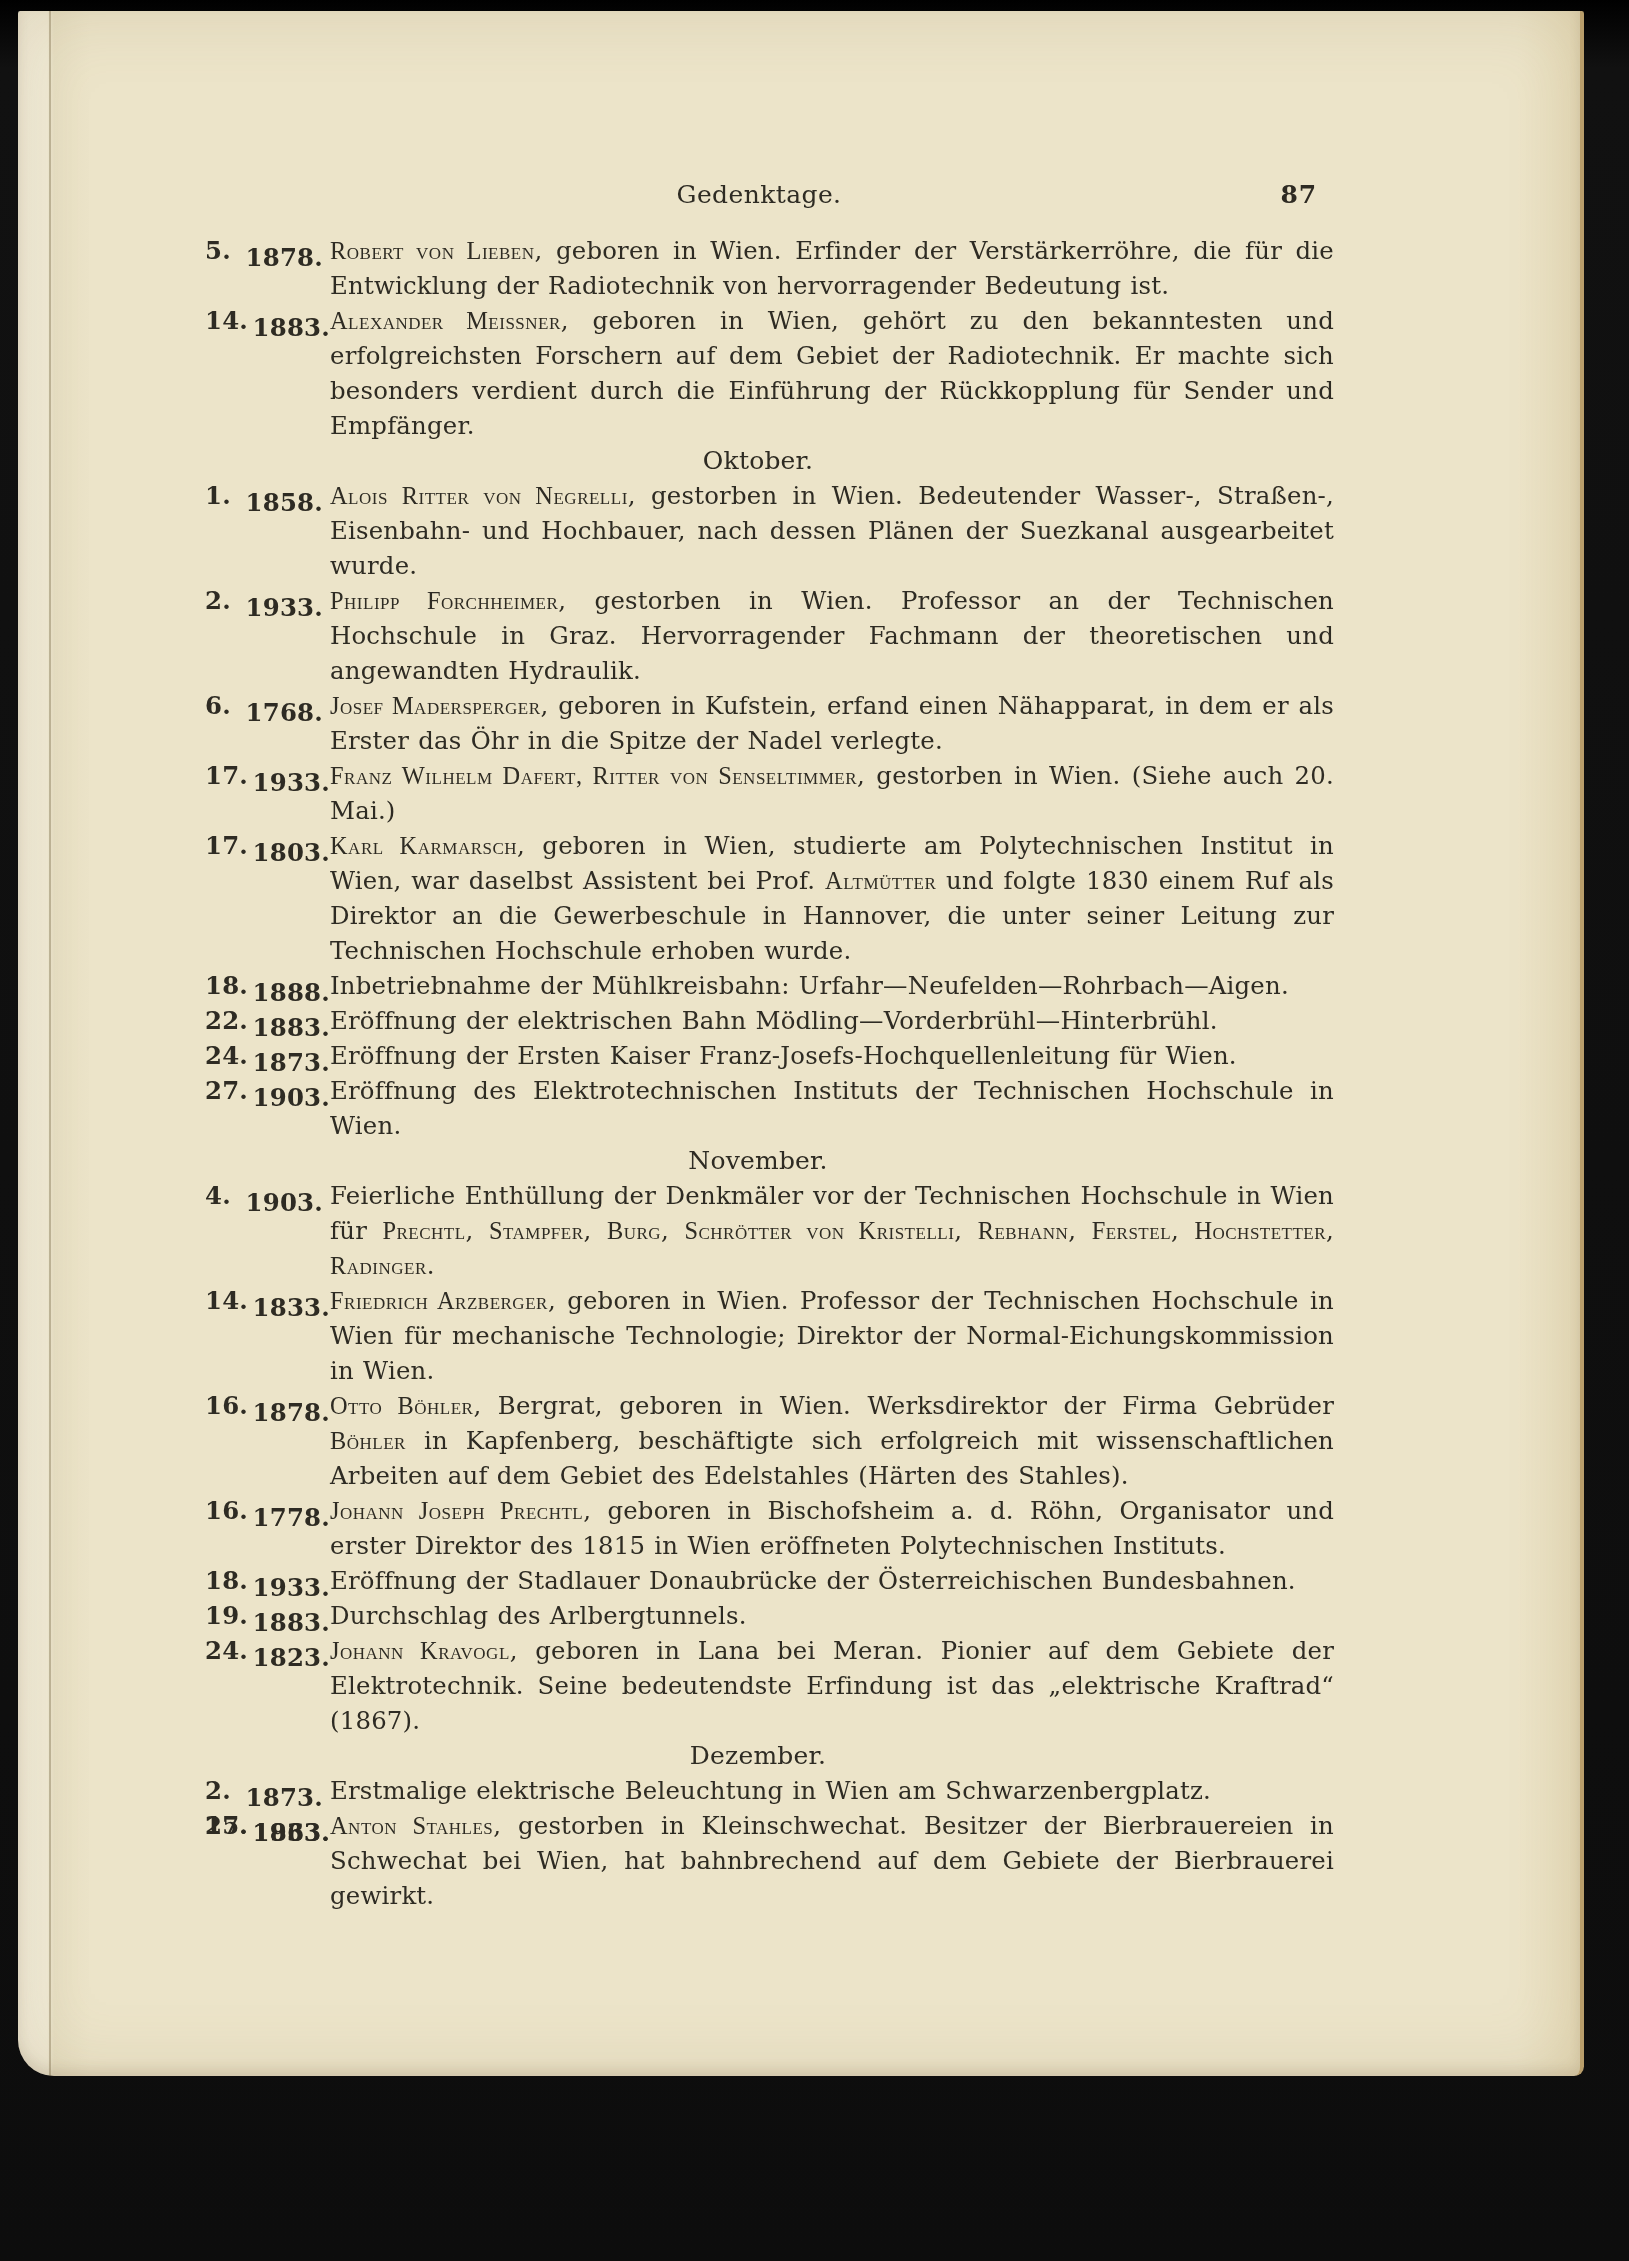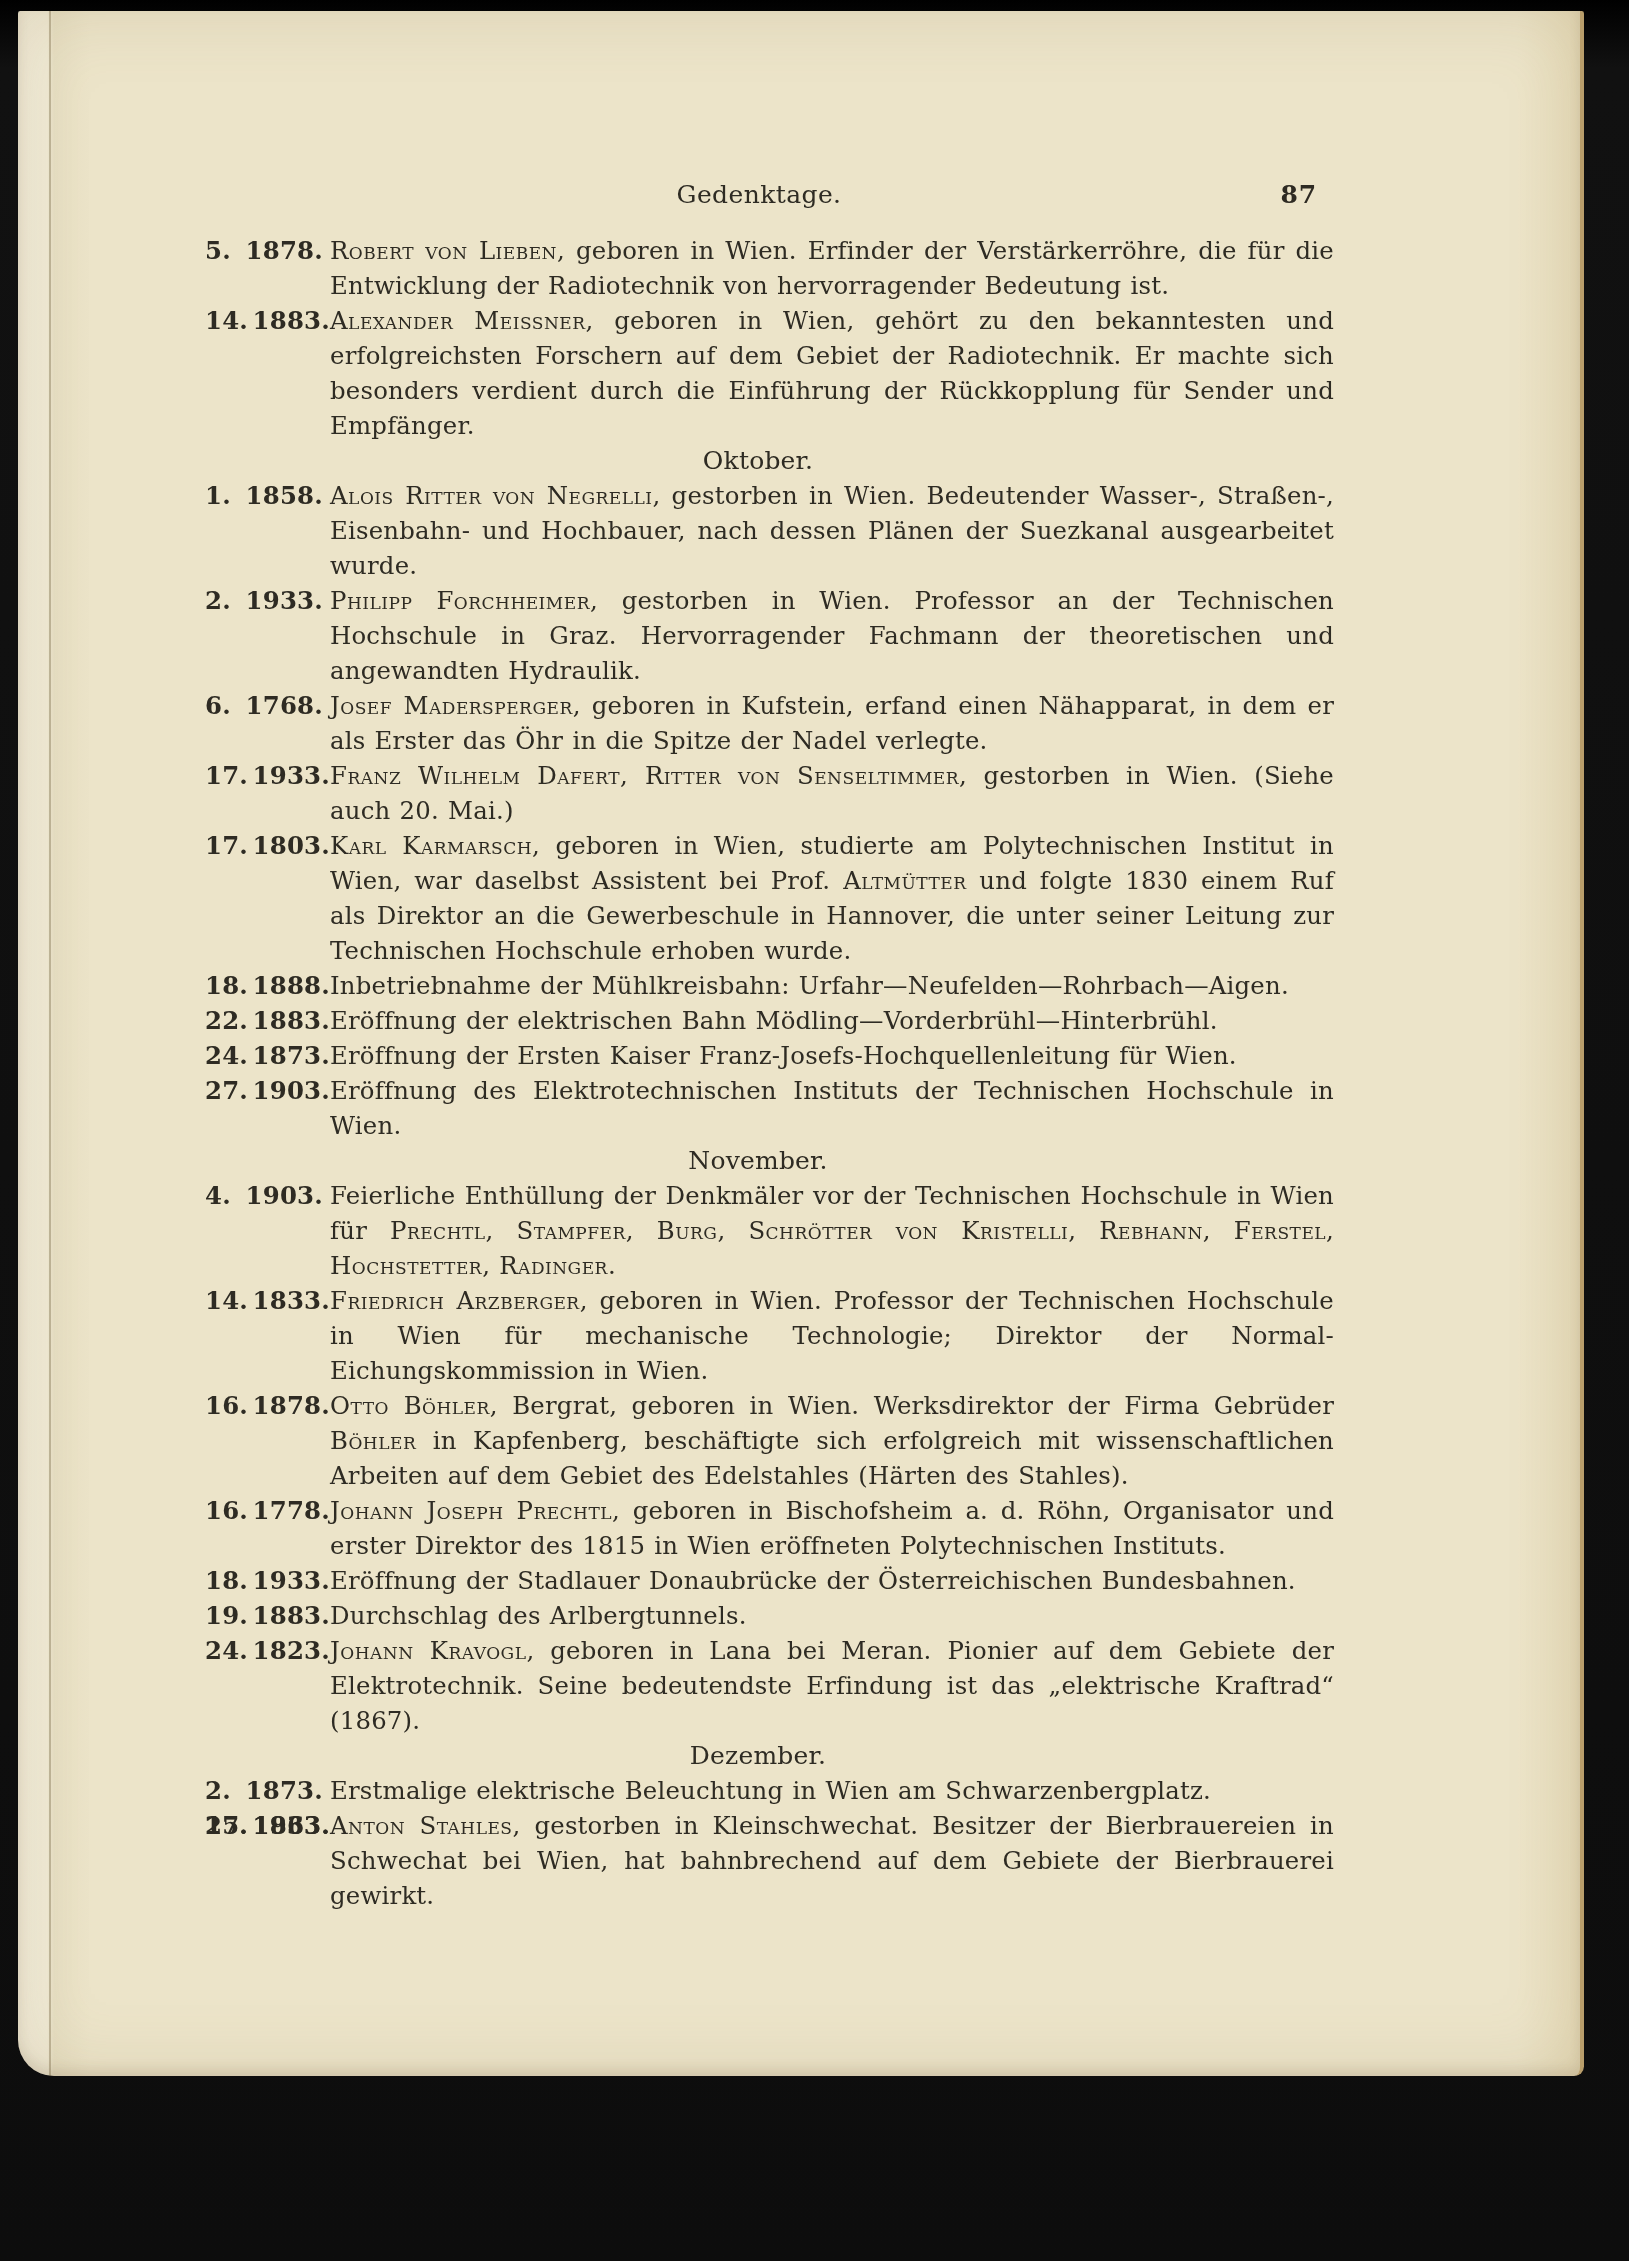--- a/index.html
+++ b/index.html
@@ -23,22 +23,22 @@
   .runhead .title-wrap{position:absolute;left:0;right:0;text-align:center;padding-right:21px;letter-spacing:0.4px;}
   .runhead .pageno{position:absolute;right:17px;top:0;font-weight:bold;letter-spacing:0.8px;}
   .text-block{
     position:absolute;left:187px;top:222px;width:1129px;
     font-size:24.4px;line-height:35px;letter-spacing:0.2px;word-spacing:1.2px;
   }
   .month-heading{font-weight:normal;text-align:center;padding-right:23px;font-size:25px;}
   .entry{position:relative;padding-left:125px;text-align:justify;text-align-last:left;}
   .entry .date{position:absolute;left:0;top:0;width:118px;display:flex;font-weight:bold;white-space:nowrap;}
   .entry .day{display:inline-block;width:37px;text-align:right;}
-  .entry .year{margin-left:10.6px;}
-  .sc{font-variant-caps:small-caps;letter-spacing:0.5px;}
+  .entry .year{margin-left:10.6px;margin-top:7px;}
+  .sc{font-variant-caps:small-caps;letter-spacing:0.5px;font-family:Liberation Serif, serif;}
 </style>
 </head>
 <body>
 
 <div class="scan-bg"></div>
 
 <div class="book-page">
   <div class="fold-line"></div>
 
   <div class="runhead ink">

